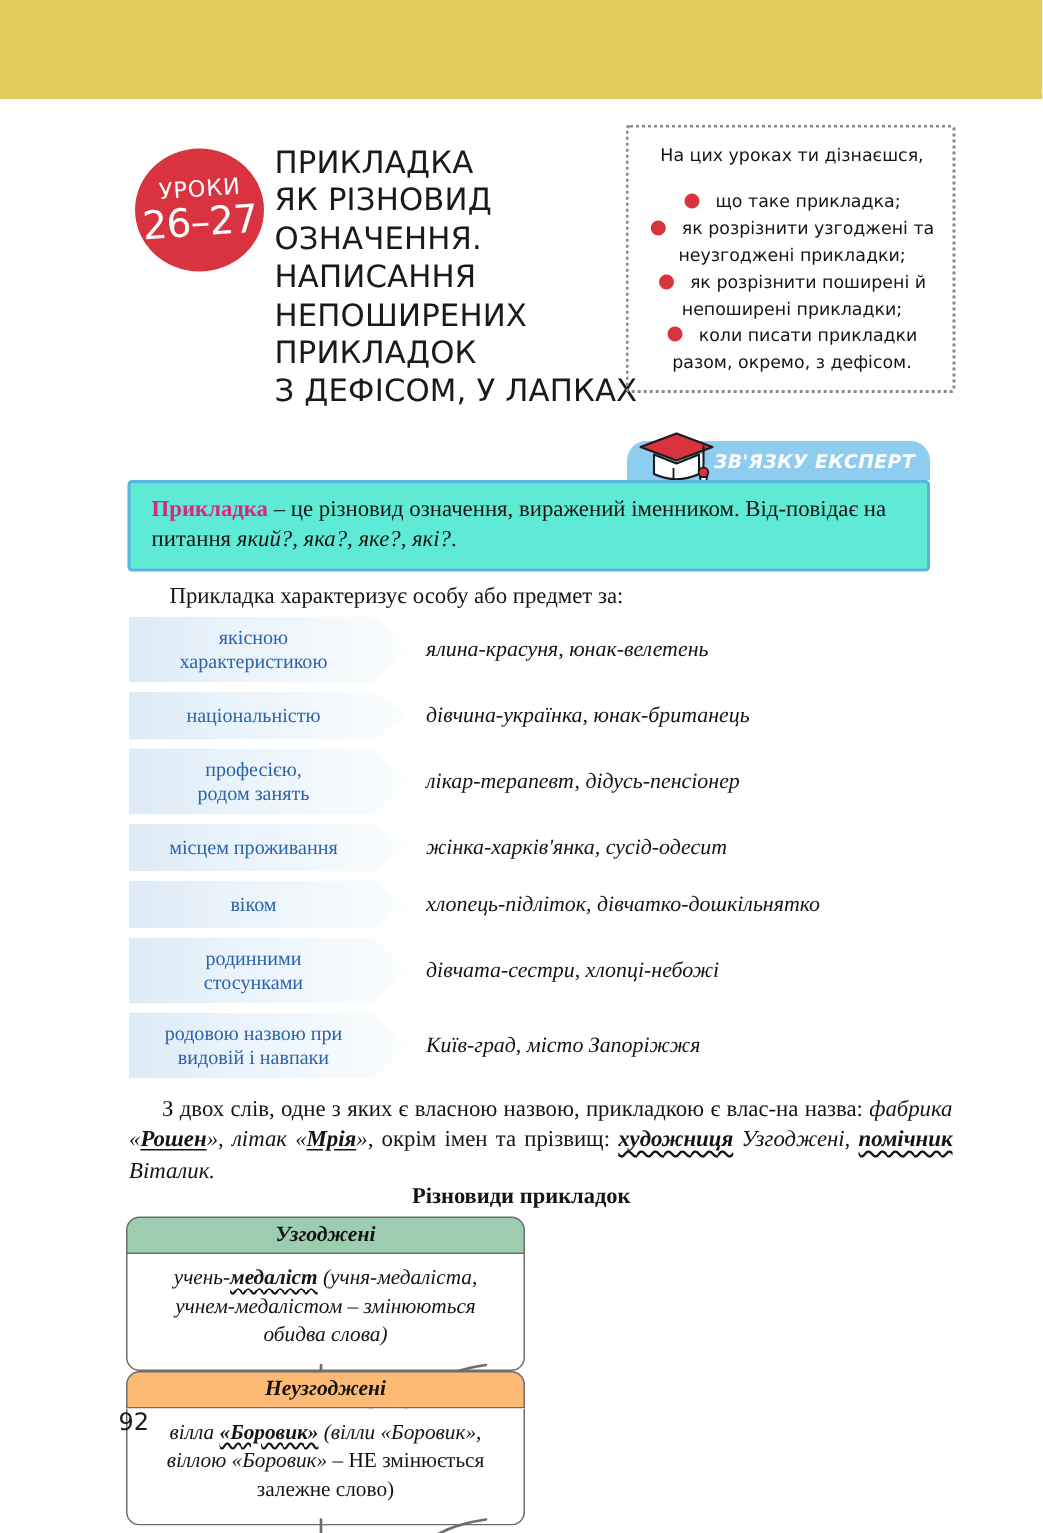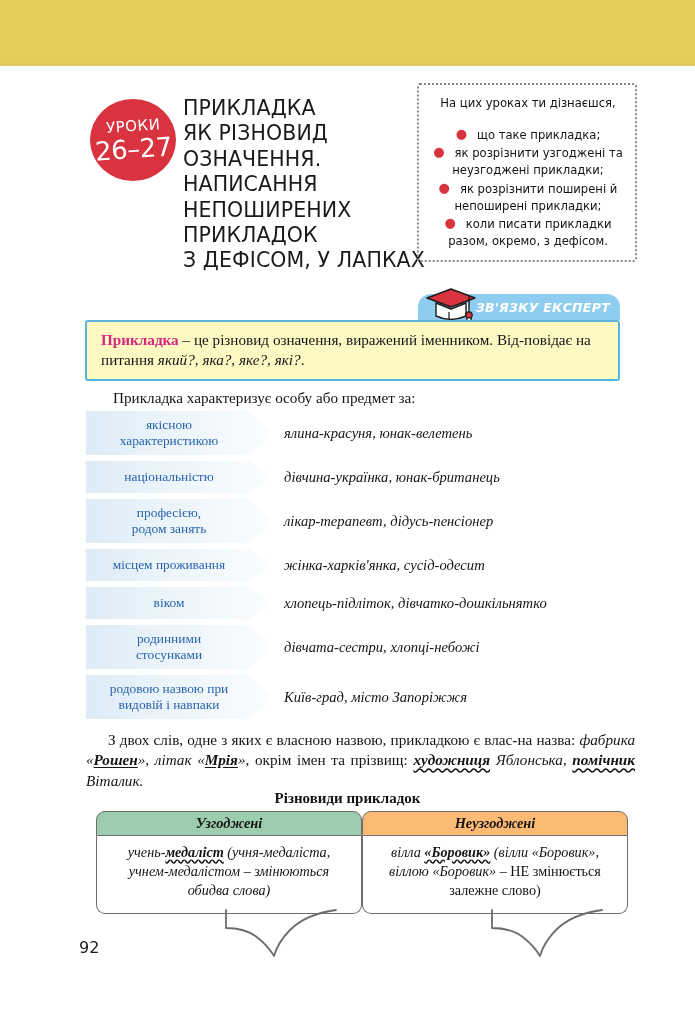--- a/index.html
+++ b/index.html
@@ -125,21 +125,21 @@
   }
 
   
   .defbox {
     position: absolute;
     left: 85px; top: 320px;
     width: 535px;
     padding: 8px 12px 9px 14px;
     border: 2px solid #59b4e0;
     border-radius: 3px;
-    background: #fef9c3;
+    background: #5eead4;
     font-size: 15.2px;
     line-height: 1.33;
     color: #141414;
   }
   .defbox .term { color: #d6277f; font-weight: bold; }
   .defbox i { font-style: italic; }
 
   
   .characterize {
     position: absolute;
@@ -216,21 +216,22 @@
     font-weight: bold;
     color: #141414;
   }
 
   
   .bubbles {
     position: absolute;
     left: 84px; top: 811px;
     width: 556px;
     display: flex;
-    justify-content: center;
+    justify-content: flex-end;
+    flex-direction: column;
   }
   .bubble { position: relative; width: 266px; }
   .bubble-head {
     height: 25px;
     border: 1.6px solid #6d6d6d;
     border-radius: 9px 9px 0 0;
     display: flex;
     align-items: center;
     justify-content: center;
     font-size: 14.4px;
@@ -362,21 +363,21 @@
     </div>
     <div class="row">
       <div class="arrow two-line">
           <span class="arrow-label">родовою назвою при<br>видовій і навпаки</span>
         </div>
       <div class="example">Київ-град, місто Запоріжжя</div>
     </div>
   </div>
 
   <div class="para">
-    <span class="ind"></span><span>З двох слів, одне з яких є власною назвою, прикладкою є влас-на назва: </span><i>фабрика «</i><span class="bold-q">Рошен</span><i>», літак «</i><span class="bold-q">Мрія</span><i>»</i><span>, окрім імен та прізвищ: </span><span class="wavy">художниця</span><i> Яблонська, </i><span class="wavy">помічник</span><i> Віталик.</i>
+    <span class="ind"></span><span>З двох слів, одне з яких є власною назвою, прикладкою є влас-на назва: </span><i>фабрика «</i><span class="bold-q">Рошен</span><i>», літак «</i><span class="bold-q">Мрія</span><i>»</i><span>, окрім імен та прізвищ: </span><span class="wavy">художниця</span><i> Узгоджені, </i><span class="wavy">помічник</span><i> Віталик.</i>
   </div>
 
   <div class="subhead">Різновиди прикладок</div>
 
   <div class="bubbles">
     <div class="bubble">
       <div class="bubble-head green">Узгоджені</div>
       <div class="bubble-body"><span>учень-</span><span class="uline">медаліст</span><span> (учня-медаліста, учнем-медалістом – змінюються обидва слова)</span></div>
       <svg class="tail" viewBox="0 0 120 50">
         <path d="M2 2 L2 20 Q22 20 34 30 Q44 38 50 48 Q54 34 66 22 Q82 6 112 2" fill="none" stroke="#6d6d6d" stroke-width="1.8" stroke-linejoin="round" stroke-linecap="round"></path>

